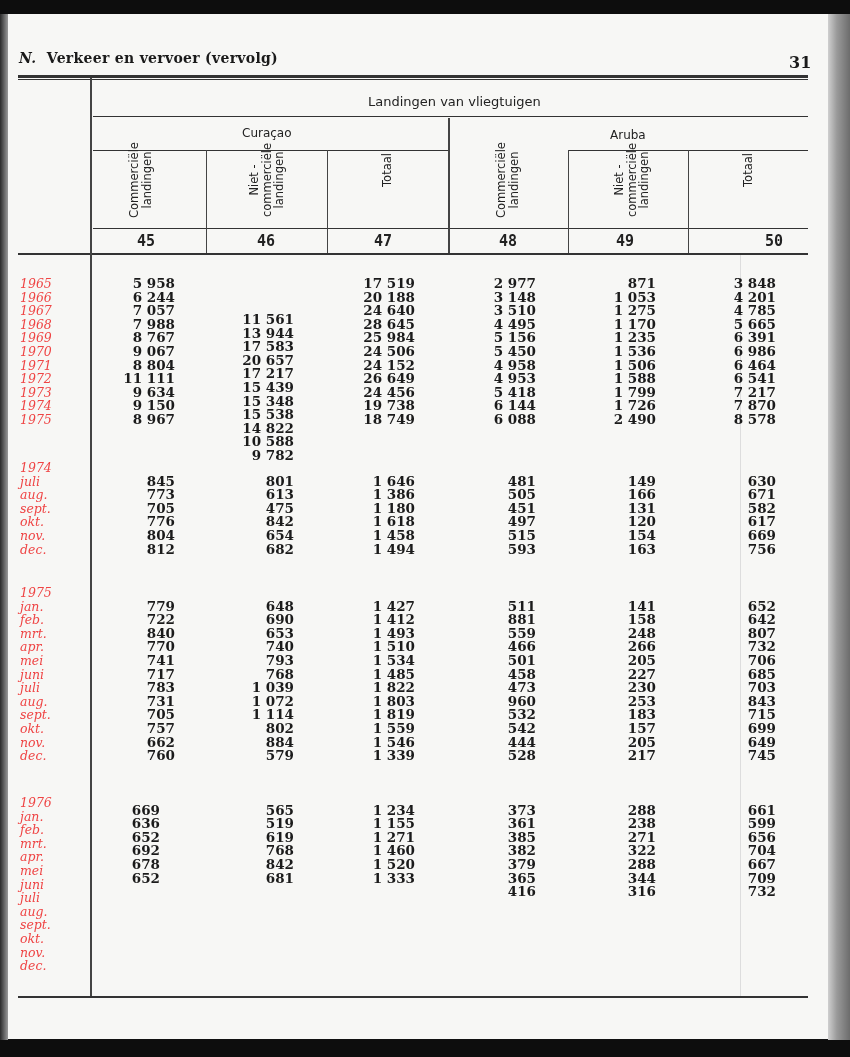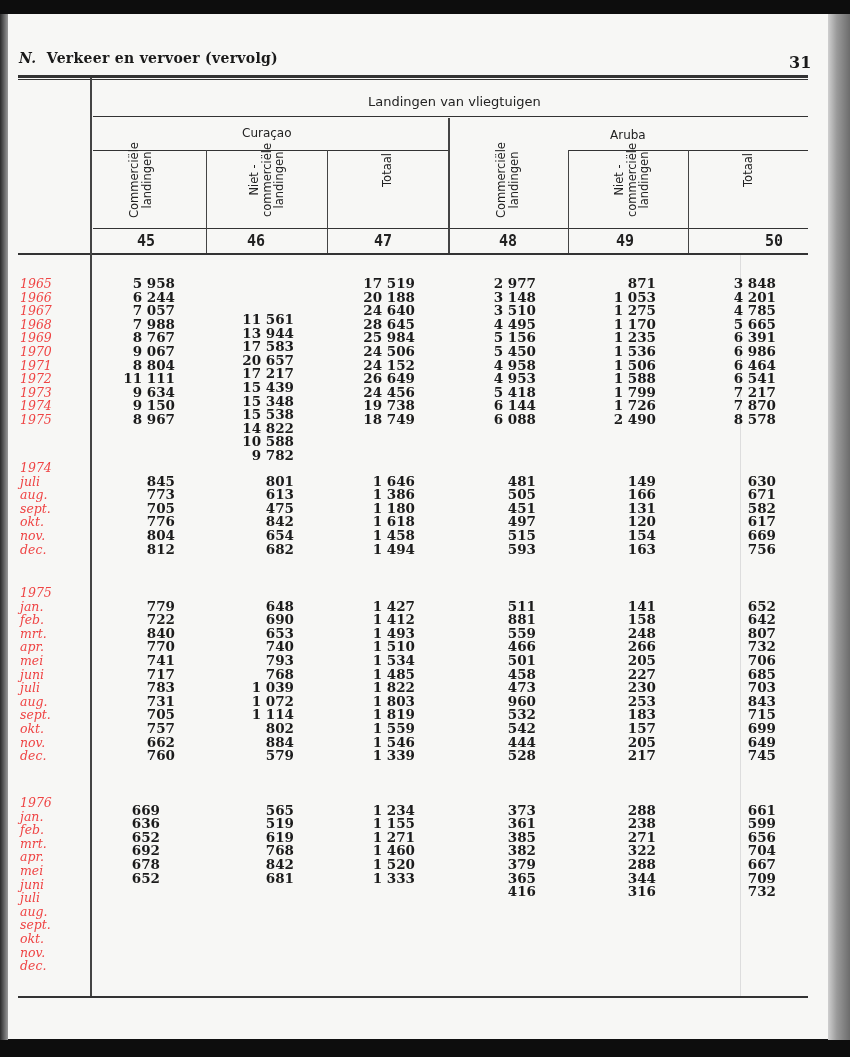--- a/index.html
+++ b/index.html
@@ -55,21 +55,21 @@
 <div class="hsans" style="left:610px;top:128px;">Aruba</div>
 
 <div class="rot" style="left:128px;top:225px;width:90px;white-space:normal;">Commerciële landingen</div>
 <div class="rot" style="left:248px;top:225px;width:90px;white-space:normal;">Niet - commerciële landingen</div>
 <div class="rot" style="left:381px;top:200px;width:60px;">Totaal</div>
 <div class="rot" style="left:495px;top:225px;width:90px;white-space:normal;">Commerciële landingen</div>
 <div class="rot" style="left:613px;top:225px;width:90px;white-space:normal;">Niet - commerciële landingen</div>
 <div class="rot" style="left:742px;top:200px;width:60px;">Totaal</div>
 
 <div class="colnum" style="left:126px;">45</div>
-<div class="colnum" style="left:236px;text-align:center;">46</div>
+<div class="colnum" style="left:246px;text-align:center;">46</div>
 <div class="colnum" style="left:363px;">47</div>
 <div class="colnum" style="left:488px;">48</div>
 <div class="colnum" style="left:605px;">49</div>
 <div class="colnum" style="left:754px;">50</div>
 
 <div id="body">
     <div class="stub" style="top: 277px;">
       <div>1965</div>
       <div>1966</div>
       <div>1967</div>

